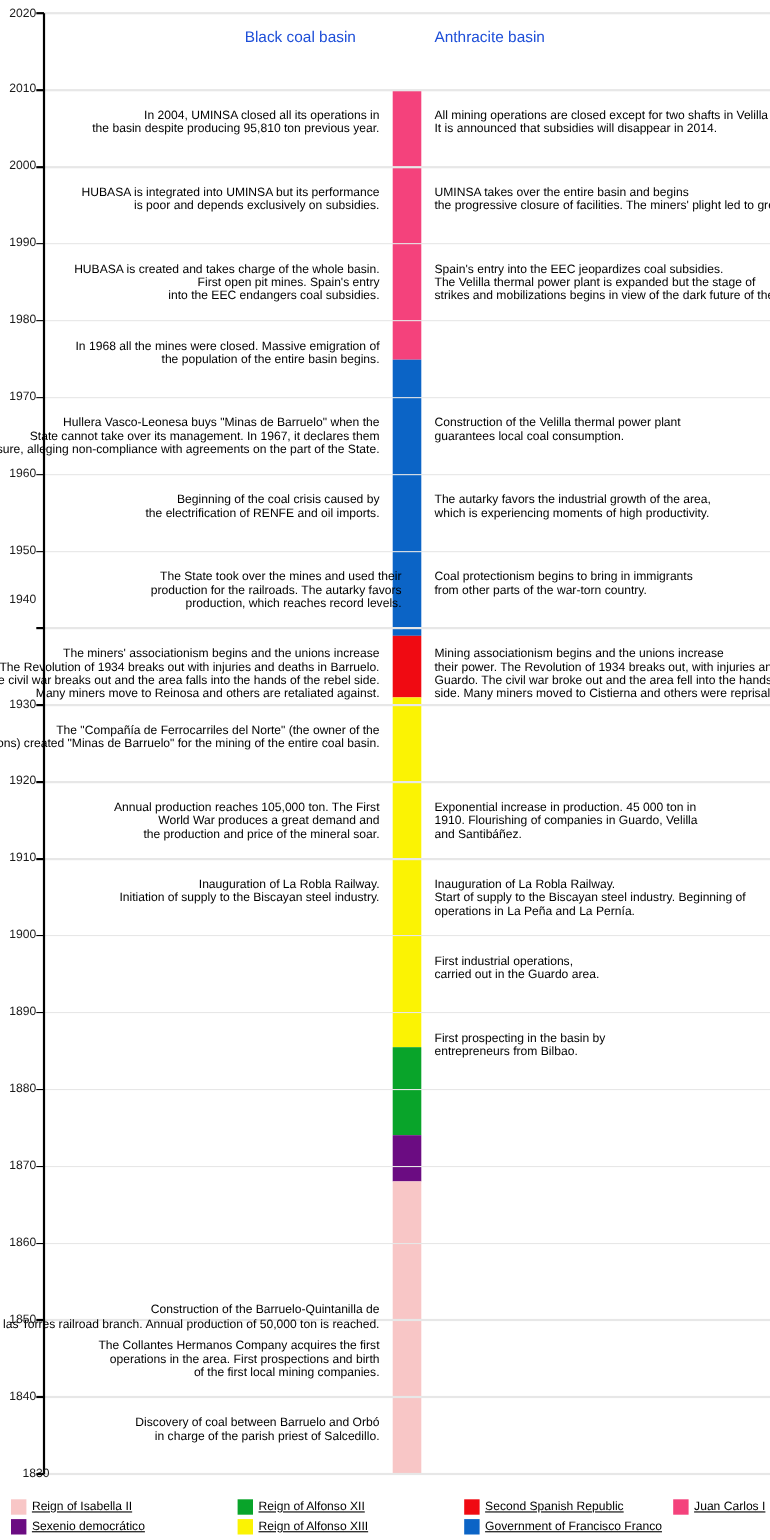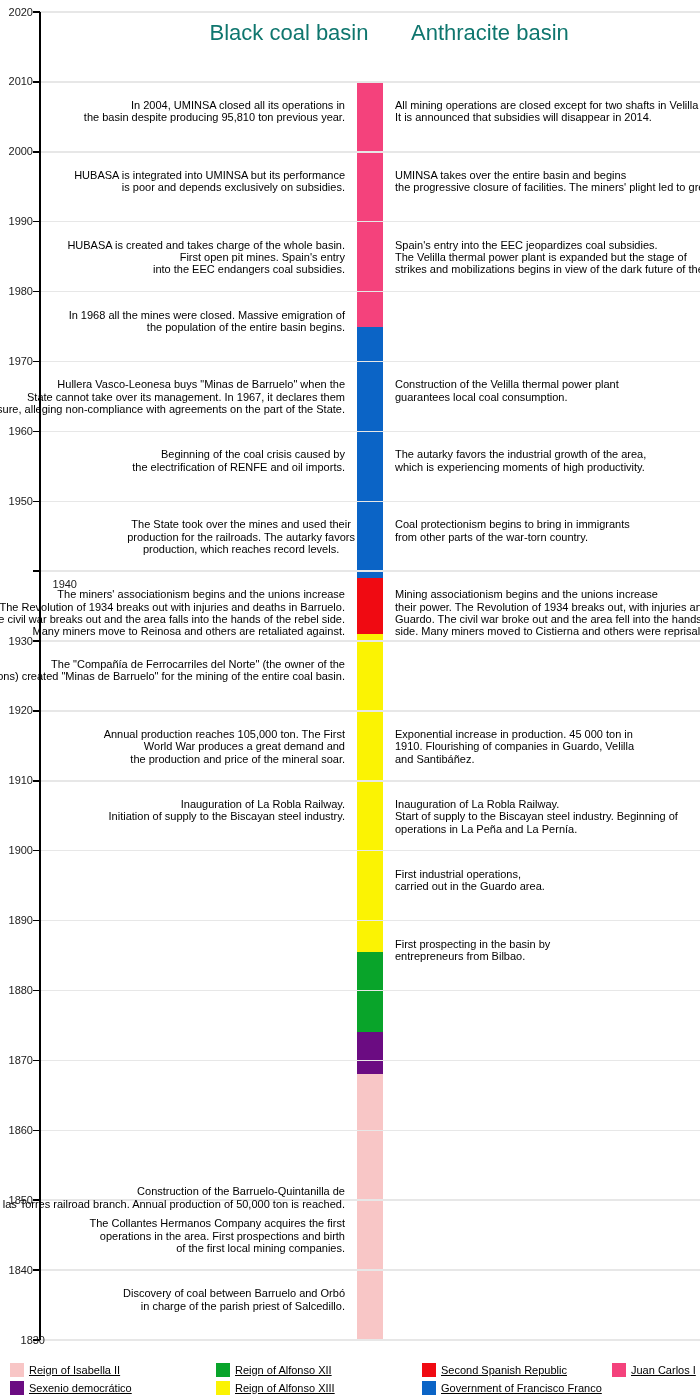--- a/index.html
+++ b/index.html
@@ -7,21 +7,21 @@
         font-family:"Liberation Sans","DejaVu Sans",sans-serif;color:#000;}
   .gridline{position:absolute;height:1.5px;background:#e7e7e7;z-index:2;}
   .tickmark{position:absolute;height:1.5px;background:#000;z-index:4;}
   .ticklabel{position:absolute;left:0;width:33px;text-align:right;font-size:11px;
              line-height:13px;color:#1a1a1a;z-index:4;}
   #axis-line{position:absolute;width:1.5px;background:#000;z-index:4;}
   .segment{position:absolute;z-index:1;}
   .event{position:absolute;font-size:11px;line-height:12.4px;white-space:pre;z-index:3;}
   .event.left{text-align:right;}
   .event.right{text-align:left;}
-  .col-title{position:absolute;top:23px;font-size:22px;line-height:20px;color:#0f766e;z-index:3;margin-left:16px;}
+  .col-title{position:absolute;top:23px;font-size:14px;line-height:20px;color:#1d4ed8;z-index:3;}
   #title-left{left:273px;transform:translateX(-50%);}
   #title-right{left:395px;}
   .legend-swatch{position:absolute;width:14px;height:14px;z-index:3;}
   .legend-label{position:absolute;font-size:11px;line-height:14px;z-index:3;white-space:pre;text-decoration:underline;}
 </style>
 </head>
 <body>
 
 <div id="page">
   <div class="col-title" id="title-left">Black coal basin</div>
@@ -47,21 +47,21 @@
       <div class="tickmark" style="left: 33px; width: 7px; top: 360.724px;"></div>
       <div class="ticklabel" style="top: 354.974px;">1970</div>
       <div class="gridline" style="left: 40px; width: 660px; top: 430.618px;"></div>
       <div class="tickmark" style="left: 33px; width: 7px; top: 430.618px;"></div>
       <div class="ticklabel" style="top: 424.868px;">1960</div>
       <div class="gridline" style="left: 40px; width: 660px; top: 500.513px;"></div>
       <div class="tickmark" style="left: 33px; width: 7px; top: 500.513px;"></div>
       <div class="ticklabel" style="top: 494.763px;">1950</div>
       <div class="gridline" style="left: 40px; width: 660px; top: 570.408px;"></div>
       <div class="tickmark" style="left: 33px; width: 7px; top: 570.408px;"></div>
-      <div class="ticklabel" style="top: 578px; padding-left: 44px;">1940</div>
+      <div class="ticklabel" style="top: 539px;">1940</div>
       <div class="gridline" style="left: 40px; width: 660px; top: 640.303px;"></div>
       <div class="tickmark" style="left: 33px; width: 7px; top: 640.303px;"></div>
       <div class="ticklabel" style="top: 634.553px;">1930</div>
       <div class="gridline" style="left: 40px; width: 660px; top: 710.197px;"></div>
       <div class="tickmark" style="left: 33px; width: 7px; top: 710.197px;"></div>
       <div class="ticklabel" style="top: 704.447px;">1920</div>
       <div class="gridline" style="left: 40px; width: 660px; top: 780.092px;"></div>
       <div class="tickmark" style="left: 33px; width: 7px; top: 780.092px;"></div>
       <div class="ticklabel" style="top: 774.342px;">1910</div>
       <div class="gridline" style="left: 40px; width: 660px; top: 849.987px;"></div>
@@ -102,21 +102,21 @@
       <div class="event left" style="top: 238.684px; right: 355px;">HUBASA is created and takes charge of the whole basin.
 First open pit mines. Spain's entry
 into the EEC endangers coal subsidies.</div>
       <div class="event left" style="top: 308.579px; right: 355px;">In 1968 all the mines were closed. Massive emigration of
 the population of the entire basin begins.</div>
       <div class="event left" style="top: 378.474px; right: 355px;">Hullera Vasco-Leonesa buys "Minas de Barruelo" when the
 State cannot take over its management. In 1967, it declares them
 l closure, alleging non-compliance with agreements on the part of the State.</div>
       <div class="event left" style="top: 448.368px; right: 355px;">Beginning of the coal crisis caused by
 the electrification of RENFE and oil imports.</div>
-      <div class="event left" style="top: 518.263px; right: 345px; text-align: center;">The State took over the mines and used their
+      <div class="event left" style="top: 518.263px; right: 335px;">The State took over the mines and used their
 production for the railroads. The autarky favors
 production, which reaches record levels.</div>
       <div class="event left" style="top: 588.158px; right: 355px;">The miners' associationism begins and the unions increase
 wer. The Revolution of 1934 breaks out with injuries and deaths in Barruelo.
 The civil war breaks out and the area falls into the hands of the rebel side.
 Many miners move to Reinosa and others are retaliated against.</div>
       <div class="event left" style="top: 658.053px; right: 355px;">The "Compañía de Ferrocarriles del Norte" (the owner of the
 rations) created "Minas de Barruelo" for the mining of the entire coal basin.</div>
       <div class="event left" style="top: 727.947px; right: 355px;">Annual production reaches 105,000 ton. The First
 World War produces a great demand and

